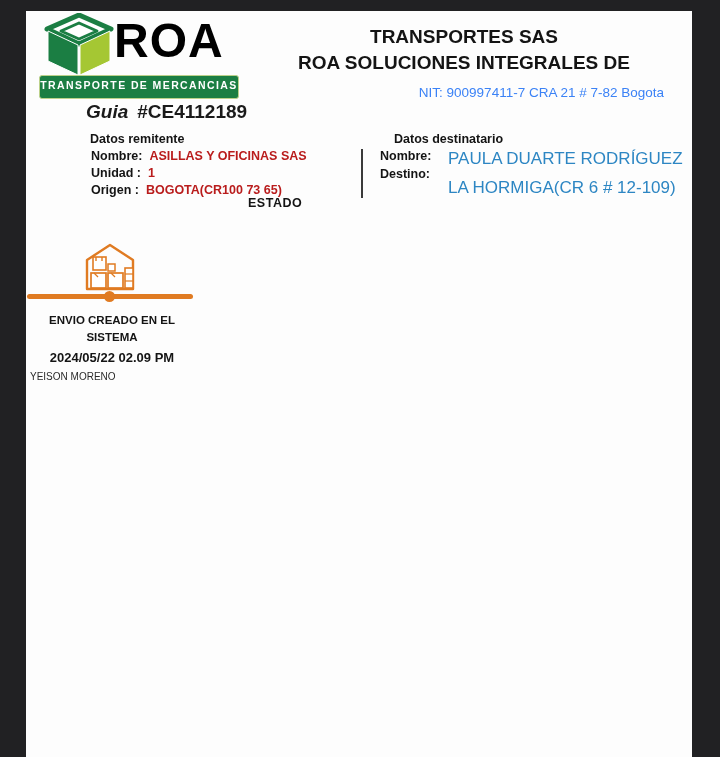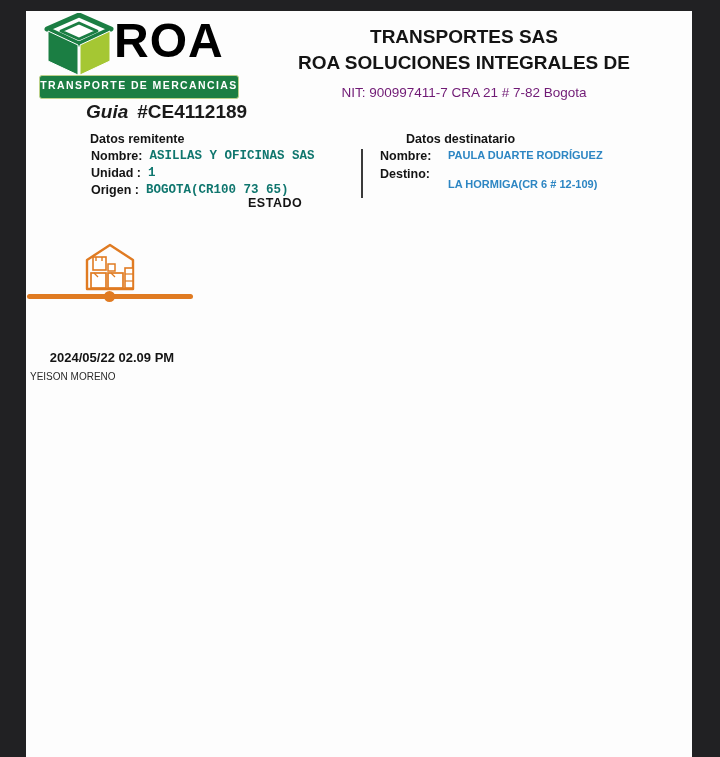--- a/index.html
+++ b/index.html
@@ -33,41 +33,41 @@
   }
 
   
   .company-title {
     position:absolute; left:238px; top:13px; width:400px;
     text-align:center; font-size:19px; font-weight:bold; color:#141414;
     line-height:1.35;
   }
   .nit-line {
     position:absolute; left:238px; top:74px; width:400px;
-    text-align:center; font-size:13.5px; color:#701a75;
+    text-align:right; font-size:13.5px; color:#3b82f6;
   }
 
   
   .guide-title {
     position:absolute; left:60px; top:90px;
     font-size:19px; font-weight:bold; color:#1a1a1a;
   }
   .guide-title .g-label { font-style:italic; margin-right:9px; }
 
   
   .section-title { position:absolute; font-size:12.5px; font-weight:bold; color:#141414; }
   .st-sender    { left:64px;  top:121px; }
-  .st-recipient { left:352px; top:121px;padding-left:28px; }
+  .st-recipient { left:340px; top:121px;padding-left:28px; }
 
   .field-row { position:absolute; display:flex; gap:7px; white-space:nowrap;
                font-size:12.5px; font-weight:bold; }
   .field-row .f-label { color:#141414; }
-  .field-row .f-value { color:#0f766e;font-family:Liberation Mono, monospace; }
+  .field-row .f-value { color:#b91c1c; }
   .abs-label { position:absolute; font-size:12.5px; font-weight:bold; color:#141414; white-space:nowrap; }
-  .abs-value { position:absolute; font-size:11px; font-weight:bold; color:#2d86c3; white-space:nowrap; }
+  .abs-value { position:absolute; font-size:17px; font-weight:normal; color:#2d86c3; white-space:nowrap; }
 
   .col-divider {
     position:absolute; left:335px; top:138px;
     width:2px; height:49px; background:#3a3a3a;
   }
 
   
   .estado-block { position:absolute; left:222px; top:185px; width:200px; text-align:left; }
   .estado-label { font-size:12.5px; font-weight:bold; color:#141414; letter-spacing:.5px; }
   .estado-value { margin-top:2px; font-size:21px; font-weight:bold; color:#20719f; letter-spacing:1px; }
@@ -158,16 +158,17 @@
     <line x1="11" y1="32" x2="15" y2="36" stroke="#e07b22" stroke-width="1.2"></line>
     <rect x="25" y="32" width="15" height="15" fill="#ffffff" stroke="#e07b22" stroke-width="1.7"></rect>
     <line x1="28" y1="32" x2="32" y2="36" stroke="#e07b22" stroke-width="1.2"></line>
     <rect x="42" y="27" width="8" height="20" fill="#ffffff" stroke="#e07b22" stroke-width="1.6"></rect>
     <line x1="42" y1="33" x2="50" y2="33" stroke="#e07b22" stroke-width="1.2"></line>
     <line x1="42" y1="40" x2="50" y2="40" stroke="#e07b22" stroke-width="1.2"></line>
   </svg>
   <div class="timeline-line"></div>
   <div class="timeline-dot"></div>
 
+  <div class="event-title">ENVIO CREADO EN EL SISTEMA</div>
   <div class="event-date">2024/05/22 02.09 PM</div>
   <div class="event-user">YEISON MORENO</div>
 
 </div>
 
 </body></html>

